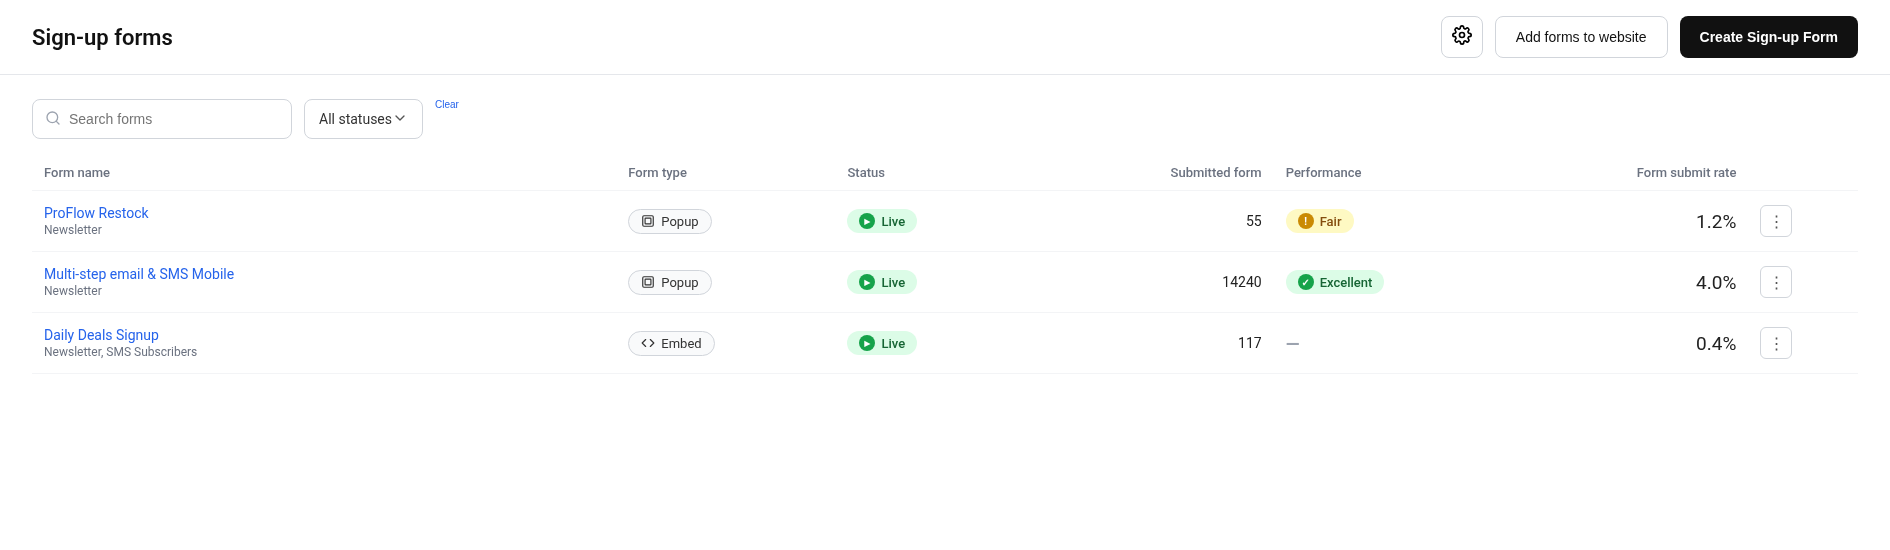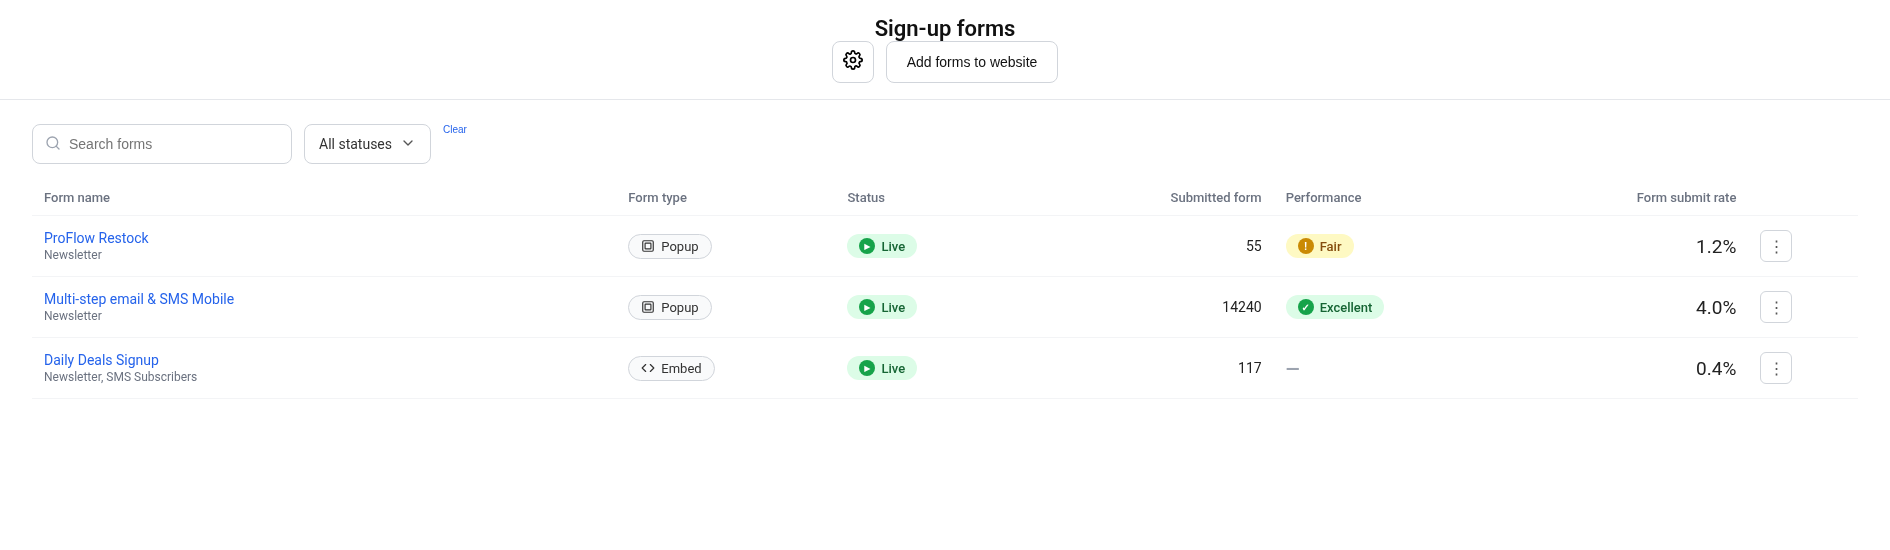--- a/index.html
+++ b/index.html
@@ -8,21 +8,20 @@
       background: #fff;
       color: #222;
       font-size: 14px;
     }
     .header {
       display: flex;
       align-items: center;
       justify-content: space-between;
       padding: 16px 32px;
       border-bottom: 1px solid #e5e7eb;
-      flex-direction: column;
     }
     .header-title {
       font-size: 22px;
       font-weight: 600;
       color: #111;
     }
     .header-actions {
       display: flex;
       align-items: center;
       gap: 12px;
@@ -90,21 +89,21 @@
       color: #9ca3af;
       flex-shrink: 0;
     }
     .status-select {
       display: flex;
       align-items: center;
       border: 1px solid #d1d5db;
       border-radius: 8px;
       padding: 0 14px;
       height: 40px;
-      gap: 8px;
+      gap: 0;
       cursor: pointer;
       background: #fff;
       font-size: 14px;
       color: #333;
     }
     .clear-btn {
       background: none;
       border: none;
       color: #2563eb;
       font-size: 10px;
@@ -261,20 +260,21 @@
   <div class="header-actions">
     <button class="btn-icon" title="Settings">
       <span>
         <svg width="20" height="20" viewBox="0 0 24 24" fill="none" stroke="currentColor" stroke-width="2" stroke-linecap="round" stroke-linejoin="round">
           <circle cx="12" cy="12" r="3"></circle>
           <path d="M19.4 15a1.65 1.65 0 0 0 .33 1.82l.06.06a2 2 0 0 1-2.83 2.83l-.06-.06a1.65 1.65 0 0 0-1.82-.33 1.65 1.65 0 0 0-1 1.51V21a2 2 0 0 1-4 0v-.09A1.65 1.65 0 0 0 9 19.4a1.65 1.65 0 0 0-1.82.33l-.06.06a2 2 0 0 1-2.83-2.83l.06-.06A1.65 1.65 0 0 0 4.68 15a1.65 1.65 0 0 0-1.51-1H3a2 2 0 0 1 0-4h.09A1.65 1.65 0 0 0 4.6 9a1.65 1.65 0 0 0-.33-1.82l-.06-.06a2 2 0 0 1 2.83-2.83l.06.06A1.65 1.65 0 0 0 9 4.68a1.65 1.65 0 0 0 1-1.51V3a2 2 0 0 1 4 0v.09a1.65 1.65 0 0 0 1 1.51 1.65 1.65 0 0 0 1.82-.33l.06-.06a2 2 0 0 1 2.83 2.83l-.06.06A1.65 1.65 0 0 0 19.4 9a1.65 1.65 0 0 0 1.51 1H21a2 2 0 0 1 0 4h-.09a1.65 1.65 0 0 0-1.51 1z"></path>
         </svg>
       </span>
     </button>
     <button class="btn-outline">Add forms to website</button>
+    <button class="btn-primary">Create Sign-up Form</button>
   </div>
 </div>
 
 <div class="toolbar">
   <div class="search-wrapper">
     <span class="search-icon-svg">
       <svg width="16" height="16" viewBox="0 0 24 24" fill="none" stroke="#9ca3af" stroke-width="2" stroke-linecap="round" stroke-linejoin="round">
         <circle cx="11" cy="11" r="8"></circle>
         <line x1="21" y1="21" x2="16.65" y2="16.65"></line>
       </svg>

